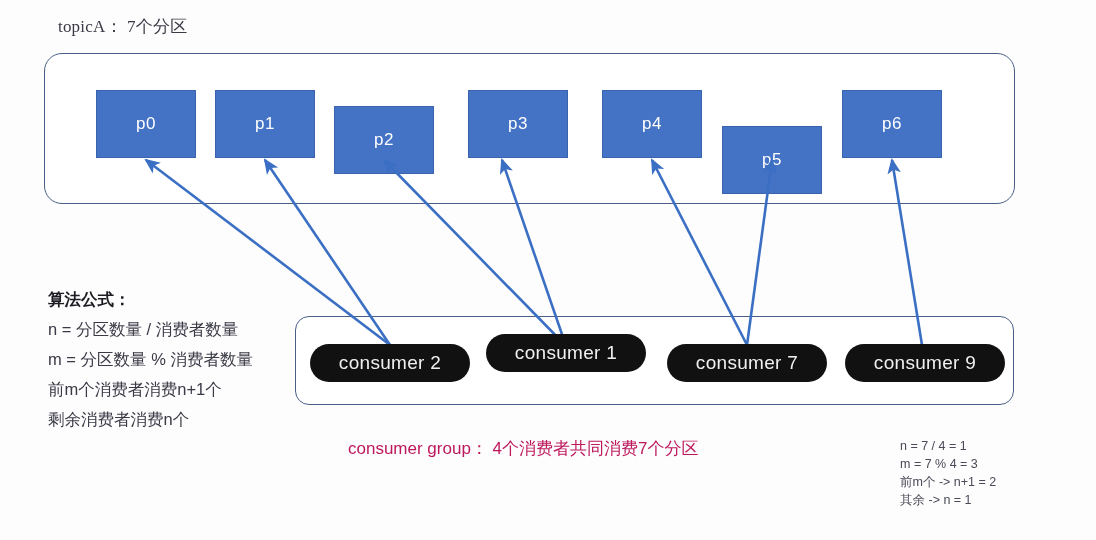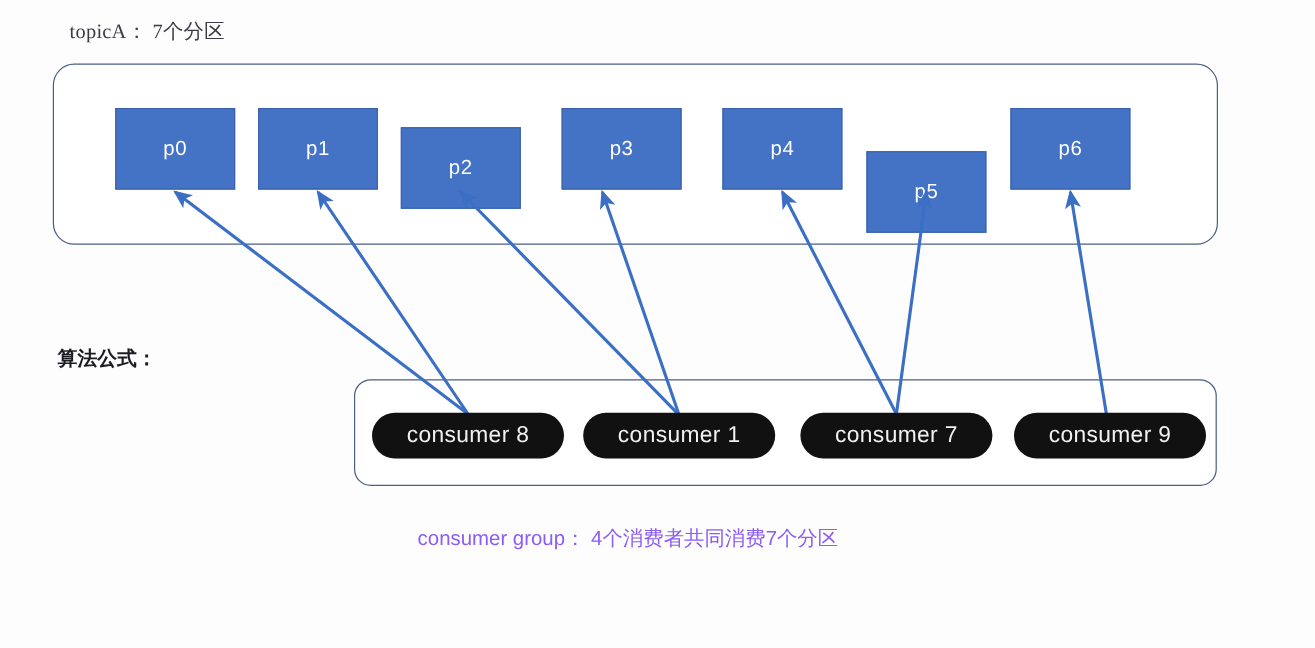--- a/index.html
+++ b/index.html
@@ -106,21 +106,21 @@
     font-weight: bold;
     color: #1b1b22;
   }
   .formula .line { white-space: nowrap; }
 
   .cg-caption {
     position: absolute;
     left: 348px;
     top: 437px;
     font-size: 17px;
-    color: #8b5cf6;
+    color: #be185d;
     white-space: nowrap;
   }
 
   .calc {
     position: absolute;
     left: 900px;
     top: 437px;
     font-size: 12.5px;
     color: #4a4a58;
     line-height: 18px;
@@ -142,22 +142,22 @@
       <div class="partition" style="left: 334px; top: 90px; margin-top: 16px;">p2</div>
       <div class="partition" style="left: 452px; top: 90px; margin-left: 16px;">p3</div>
       <div class="partition" style="left: 602px; top: 90px; text-align: center;">p4</div>
       <div class="partition" style="left: 722px; top: 90px; margin-top: 36px;">p5</div>
       <div class="partition" style="left: 842px; top: 90px; text-align: center;">p6</div>
     </div>
 
   <div class="cg-box"></div>
 
   <div id="consumers">
-      <div class="consumer" style="left: 310px; top: 344px; width: 160px;">consumer 8</div>
-      <div class="consumer" style="left: 486px; top: 344px; width: 160px;">consumer 1</div>
+      <div class="consumer" style="left: 310px; top: 344px; width: 160px;">consumer 2</div>
+      <div class="consumer" style="left: 486px; top: 334px; width: 160px;">consumer 1</div>
       <div class="consumer" style="left: 667px; top: 344px; width: 160px;">consumer 7</div>
       <div class="consumer" style="left: 845px; top: 344px; width: 160px;">consumer 9</div>
     </div>
 
   <svg id="arrow-layer" viewBox="0 0 1096 540">
       <defs>
         <marker id="ah" markerWidth="7" markerHeight="7" refX="5.2" refY="3" orient="auto" markerUnits="strokeWidth">
           <path d="M0,0.4 L6,3 L0,5.6 L1.5,3 Z" fill="#3a6fc4"></path>
         </marker>
       </defs>
@@ -165,18 +165,30 @@
       <line x1="390" y1="345" x2="265" y2="160" stroke="#3a6fc4" stroke-width="2.6" marker-end="url(#ah)"></line>
       <line x1="566" y1="346" x2="384" y2="160" stroke="#3a6fc4" stroke-width="2.6" marker-end="url(#ah)"></line>
       <line x1="566" y1="346" x2="502" y2="160" stroke="#3a6fc4" stroke-width="2.6" marker-end="url(#ah)"></line>
       <line x1="747" y1="345" x2="652" y2="160" stroke="#3a6fc4" stroke-width="2.6" marker-end="url(#ah)"></line>
       <line x1="747" y1="345" x2="772" y2="160" stroke="#3a6fc4" stroke-width="2.6" marker-end="url(#ah)"></line>
       <line x1="922" y1="345" x2="892" y2="160" stroke="#3a6fc4" stroke-width="2.6" marker-end="url(#ah)"></line>
     </svg>
 
   <div class="formula">
     <div class="title">算法公式：</div>
+    <div id="formula-lines">
+        <div class="line">n = 分区数量 / 消费者数量</div>
+        <div class="line">m = 分区数量 % 消费者数量</div>
+        <div class="line">前m个消费者消费n+1个</div>
+        <div class="line">剩余消费者消费n个</div>
+      </div>
   </div>
 
   <div class="cg-caption">consumer group： 4个消费者共同消费7个分区</div>
 
+  <div class="calc">
+      <div class="line">n = 7 / 4 = 1</div>
+      <div class="line">m = 7 % 4 = 3</div>
+      <div class="line">前m个 -&gt; n+1 = 2</div>
+      <div class="line">其余 -&gt; n = 1</div>
+    </div>
 
 </div>
 
 </body></html>

